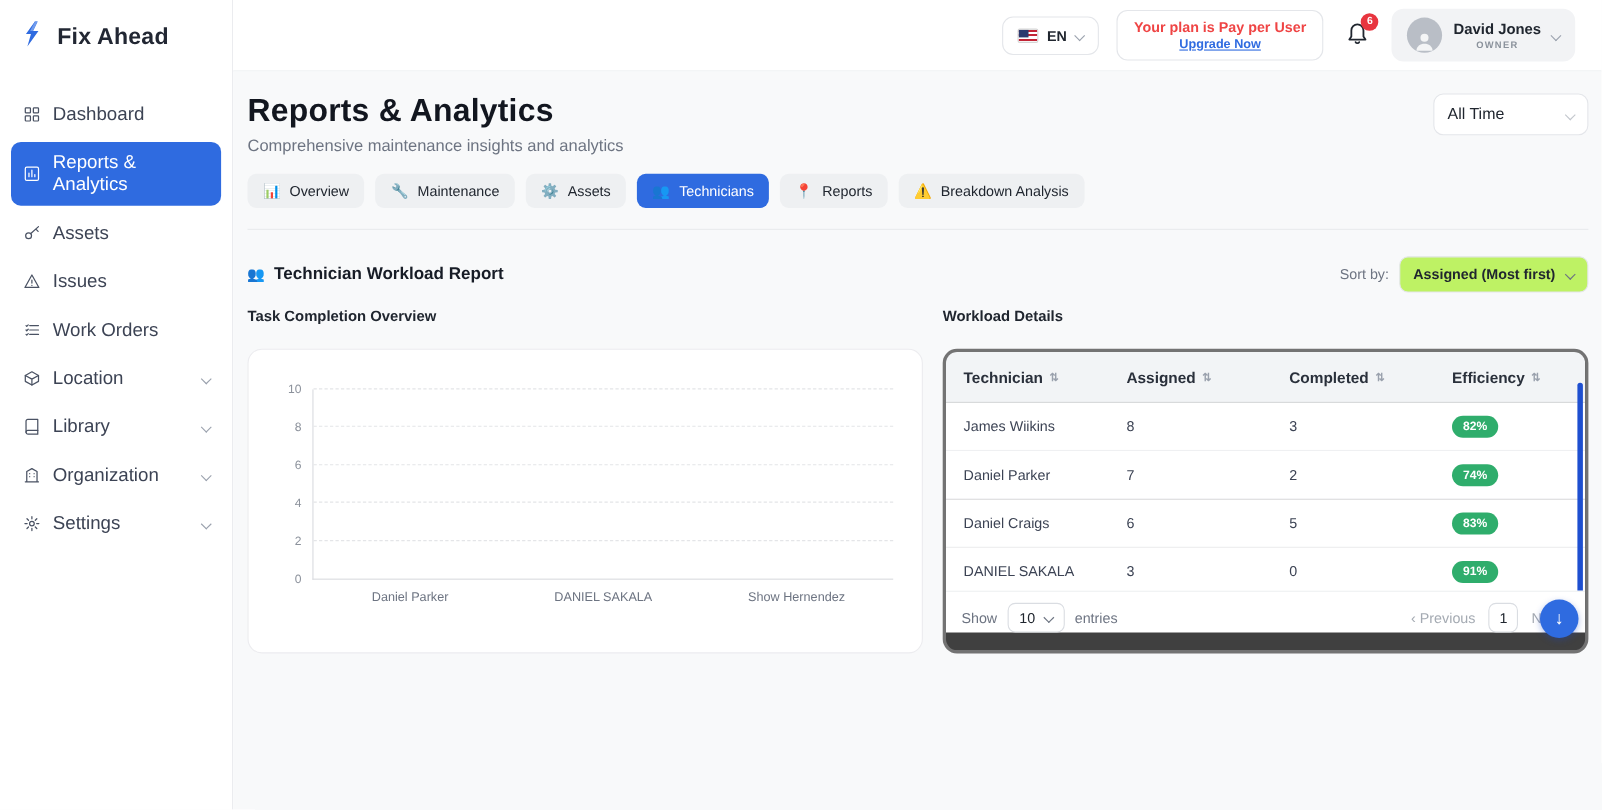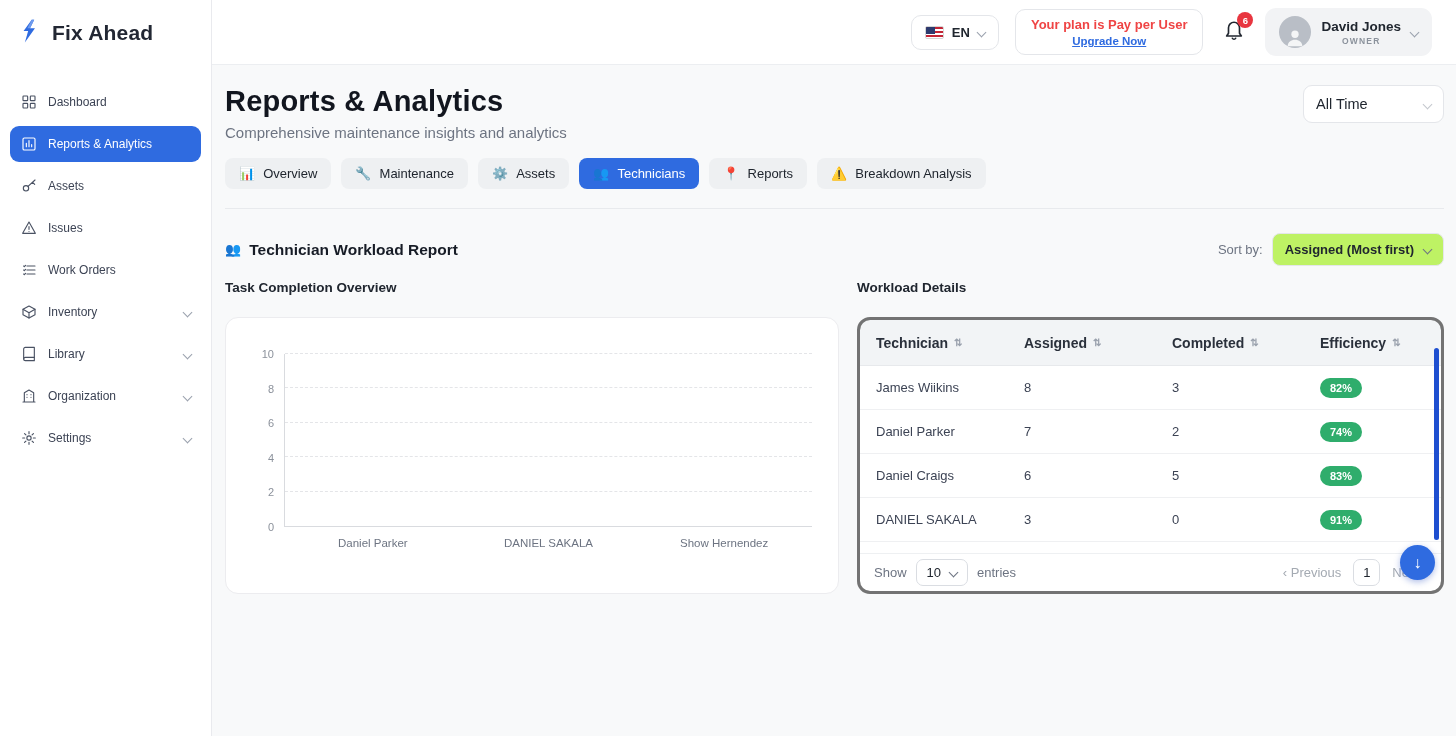--- a/index.html
+++ b/index.html
@@ -3,21 +3,21 @@
 <meta charset="utf-8">
 <style>
   * { margin:0; padding:0; box-sizing:border-box; }
   html,body { width:1456px; height:736px; overflow:hidden; font-family:"Liberation Sans", sans-serif; background:#fff; color:#1f2430; }
   .app { display:flex; width:100%; height:100%; }
 
   
   .sidebar { width:212px; min-width:212px; background:#fff; border-right:1px solid #e9eaee; height:100%; padding-top:10px; }
   .brand { display:flex; align-items:center; gap:10px; padding:8px 18px 30px 16px; }
   .brand-name { font-size:21px; font-weight:700; color:#222733; letter-spacing:.2px; }
-  .side-item { display:flex; align-items:center; gap:10px; margin:6px 10px; padding:9px 10px; border-radius:9px; font-size:12px; color:#3c4354; cursor:pointer; }
+  .side-item { display:flex; align-items:center; gap:10px; margin:6px 10px; padding:9px 10px; border-radius:9px; font-size:17px; color:#3c4354; cursor:pointer; }
   .side-item .icn { width:18px; height:18px; display:flex; align-items:center; justify-content:center; }
   .side-item .icn svg { width:16px; height:16px; stroke:#4a5263; fill:none; stroke-width:1.7; stroke-linecap:round; stroke-linejoin:round; }
   .side-item.active { background:#2f6be0; color:#fff; }
   .side-item.active .icn svg { stroke:#fff; }
   .side-item .lbl { flex:1; }
   .chev { width:7px; height:7px; border-right:1.6px solid #9aa1ad; border-bottom:1.6px solid #9aa1ad; transform:rotate(45deg); display:inline-block; }
 
   
   .right-col { flex:1; display:flex; flex-direction:column; height:100%; }
   .topbar { height:65px; min-height:65px; background:#fff; border-bottom:1px solid #eceef1; display:flex; align-items:center; justify-content:flex-end; gap:16px; padding:0 24px; }
@@ -75,21 +75,21 @@
   
   .table-col { position:relative; }
   .table-card { position:relative; background:#404040; border:3px solid #737373; border-radius:13px; height:277px; overflow:hidden; }
   .t-head { display:grid; grid-template-columns:148px 148px 148px 1fr; background:#f2f4f6; padding:0 0 0 16px; height:46px; align-items:center; border-bottom:1px solid #e7e9ec; }
   .th { font-size:14px; font-weight:700; color:#2a303b; display:flex; align-items:center; gap:6px; cursor:pointer; }
   .sort-ico { font-size:10px; color:#9aa1ad; }
   .t-body { height:195px; overflow:hidden; }
   .t-row { display:grid; grid-template-columns:148px 148px 148px 1fr; padding-left:16px; height:44px; align-items:center; border-bottom:1px solid #eff0f2; font-size:13px; color:#3c4354; background:#fff; }
   .pill { display:inline-block; background:#2fad6c; color:#fff; font-size:11px; font-weight:700; border-radius:999px; padding:4px 10px; }
   .tbl-scrollbar { position:absolute; right:2px; top:28px; width:5px; height:192px; background:#1e4fd0; border-radius:3px; }
-  .pagination { position:absolute; left:0; right:0; bottom:0; height:38px; background:#fff; border-top:1px solid #eef0f2; display:flex; align-items:center; justify-content:space-between; padding:0 14px; }
+  .pagination { position:absolute; left:0; right:0; bottom:16px; height:38px; background:#fff; border-top:1px solid #eef0f2; display:flex; align-items:flex-end; justify-content:space-between; padding:0 14px; }
   .show-wrap { display:flex; align-items:center; gap:9px; font-size:13px; color:#6d7482; }
   .size-select { border:1px solid #dadde2; border-radius:7px; padding:5px 10px; font-size:13px; color:#20262f; display:flex; align-items:center; gap:9px; background:#fff; cursor:pointer; }
   .size-select .chev { border-color:#6d7482; }
   .pager { display:flex; align-items:center; gap:12px; font-size:13px; color:#a4aab2; }
   .pg-btn { cursor:pointer; }
   .pg-num { border:1px solid #dadde2; border-radius:7px; width:27px; height:27px; display:flex; align-items:center; justify-content:center; color:#20262f; background:#fff; cursor:pointer; }
   .fab { position:absolute; right:9px; bottom:14px; width:35px; height:35px; border-radius:50%; background:#2f6be0; color:#fff; font-size:16px; display:flex; align-items:center; justify-content:center; box-shadow:0 2px 6px rgba(30,70,190,.35); cursor:pointer; }
 </style>
 </head>
 <body>
@@ -153,21 +153,21 @@
           </span>
           <span class="lbl">Work Orders</span>
         </div>
         <div class="side-item">
           <span class="icn">
             <svg viewBox="0 0 24 24">
               <path d="M21 8l-9-5-9 5v8l9 5 9-5z"></path>
               <path d="M3 8l9 5 9-5M12 21v-8"></path>
             </svg>
           </span>
-          <span class="lbl">Inventory</span>
+          <span class="lbl">Location</span>
           <span class="chev"></span>
         </div>
         <div class="side-item">
           <span class="icn">
             <svg viewBox="0 0 24 24">
               <path d="M4 19.5A2.5 2.5 0 0 1 6.5 17H20"></path>
               <path d="M6.5 2H20v20H6.5A2.5 2.5 0 0 1 4 19.5v-15A2.5 2.5 0 0 1 6.5 2z"></path>
             </svg>
           </span>
           <span class="lbl">Library</span>

